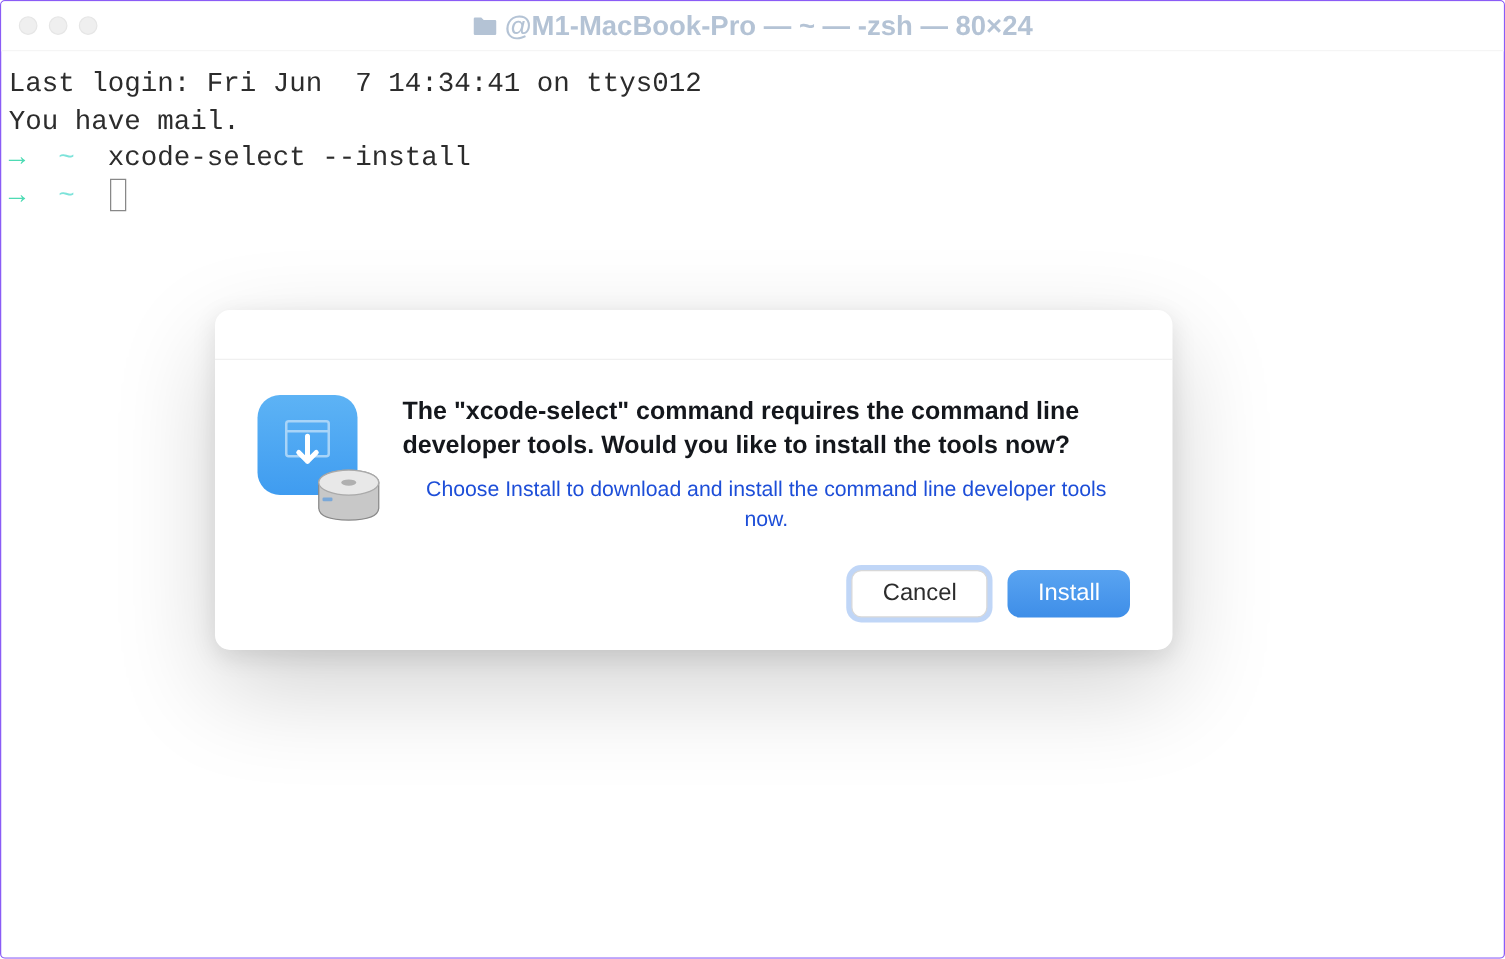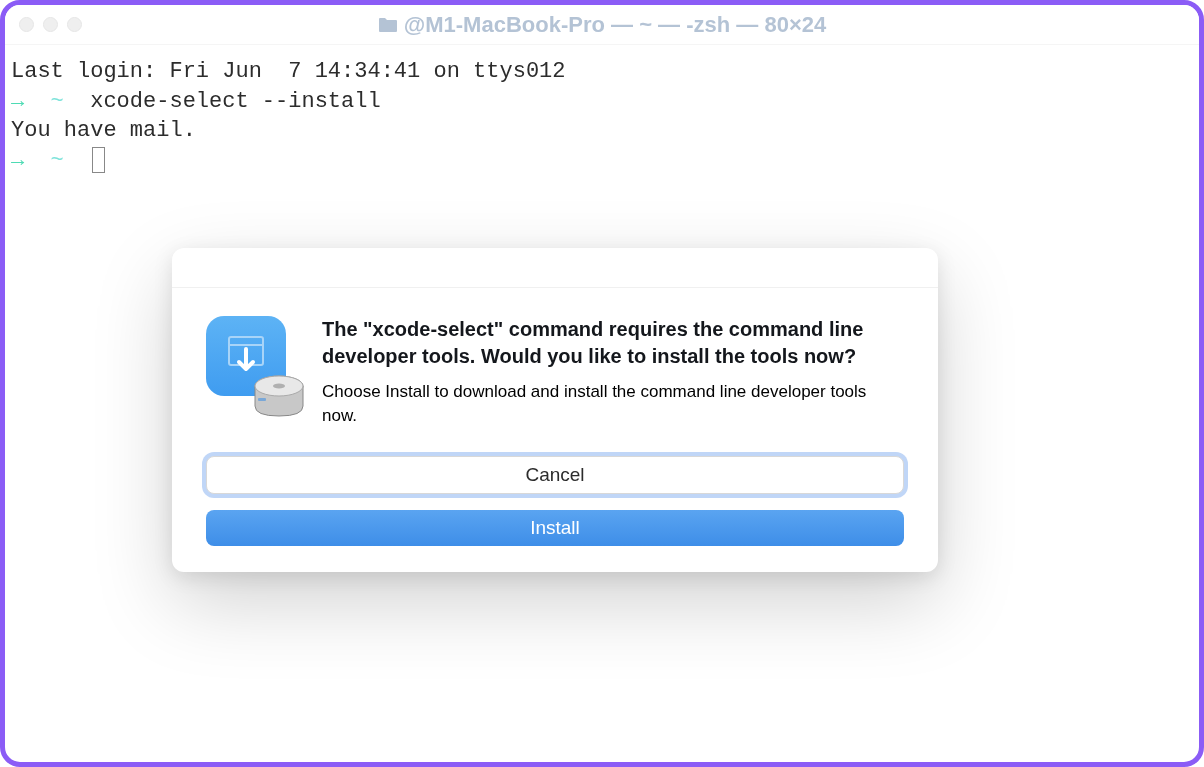--- a/index.html
+++ b/index.html
@@ -13,22 +13,22 @@
       height: 767px;
       font-family: -apple-system, BlinkMacSystemFont, "Helvetica Neue", sans-serif;
       background: #ffffff;
       overflow: hidden;
       position: relative;
     }
     
     .terminal-window {
       width: 100%;
       height: 100%;
-      border: 5px solid #8b5cf6;
-      border-radius: 20px;
+      border: 1px solid #8b5cf6;
+      border-radius: 4px;
       overflow: hidden;
       background: #ffffff;
     }
     
     .title-bar {
       height: 40px;
       background: #ffffff;
       border-bottom: 1px solid #f5f5f5;
       display: flex;
       align-items: center;
@@ -152,30 +152,30 @@
     .dialog-title {
       font-size: 20px;
       font-weight: 700;
       color: #14171c;
       line-height: 1.35;
       margin-bottom: 10px;
     }
     
     .dialog-subtitle {
       font-size: 17px;
-      color: #000000;
+      color: #1d4ed8;
       line-height: 1.4;
+      text-align: center;
     }
     
     .dialog-buttons {
       display: flex;
       gap: 16px;
       justify-content: flex-end;
       padding: 0 34px 26px 34px;
-      flex-direction: column;
     }
     
     .btn {
       padding: 7px 24px;
       border-radius: 8px;
       font-size: 19px;
       font-weight: 400;
       cursor: pointer;
       border: none;
       font-family: inherit;
@@ -184,20 +184,21 @@
     .btn-cancel {
       background: #ffffff;
       color: #2c2c2c;
       border: 1px solid #d8d8d8;
       box-shadow: 0 0 0 4px rgba(140, 180, 240, 0.55);
     }
     
     .btn-install {
       background: linear-gradient(180deg, #5aa4f1 0%, #3e8ee8 100%);
       color: #ffffff;
+      border-radius: 10px;
     }
   </style>
 </head>
 <body>
 
 <div class="terminal-window">
   <div class="title-bar">
     <div class="traffic-lights">
       <div class="traffic-light"></div>
       <div class="traffic-light"></div>
@@ -208,22 +209,22 @@
         <svg width="20" height="16" viewBox="0 0 20 16">
           <path d="M2 1h5l2 2h9a1 1 0 0 1 1 1v10a1 1 0 0 1-1 1H2a1 1 0 0 1-1-1V2a1 1 0 0 1 1-1z" fill="#b4c3d5"></path>
         </svg>
       </span>
       <span>@M1-MacBook-Pro — ~ — -zsh — 80×24</span>
     </div>
   </div>
 
   <div class="terminal-content">
     <div class="terminal-line">Last login: Fri Jun  7 14:34:41 on ttys012</div>
+    <div class="terminal-line">You have mail.</div>
     <div class="terminal-line"><span class="prompt-arrow">→</span>  <span class="prompt-tilde">~</span>  <span>xcode-select --install</span></div>
-    <div class="terminal-line">You have mail.</div>
     <div class="terminal-line"></div>
     <div class="terminal-line"><span class="prompt-arrow">→</span>  <span class="prompt-tilde">~</span>  <span class="cursor-box"></span></div>
   </div>
 </div>
 
 <div class="dialog-overlay">
   <div class="dialog-header-line"></div>
   <div class="dialog-body">
     <div class="dialog-icon-wrap">
       <div class="app-icon-bg">

